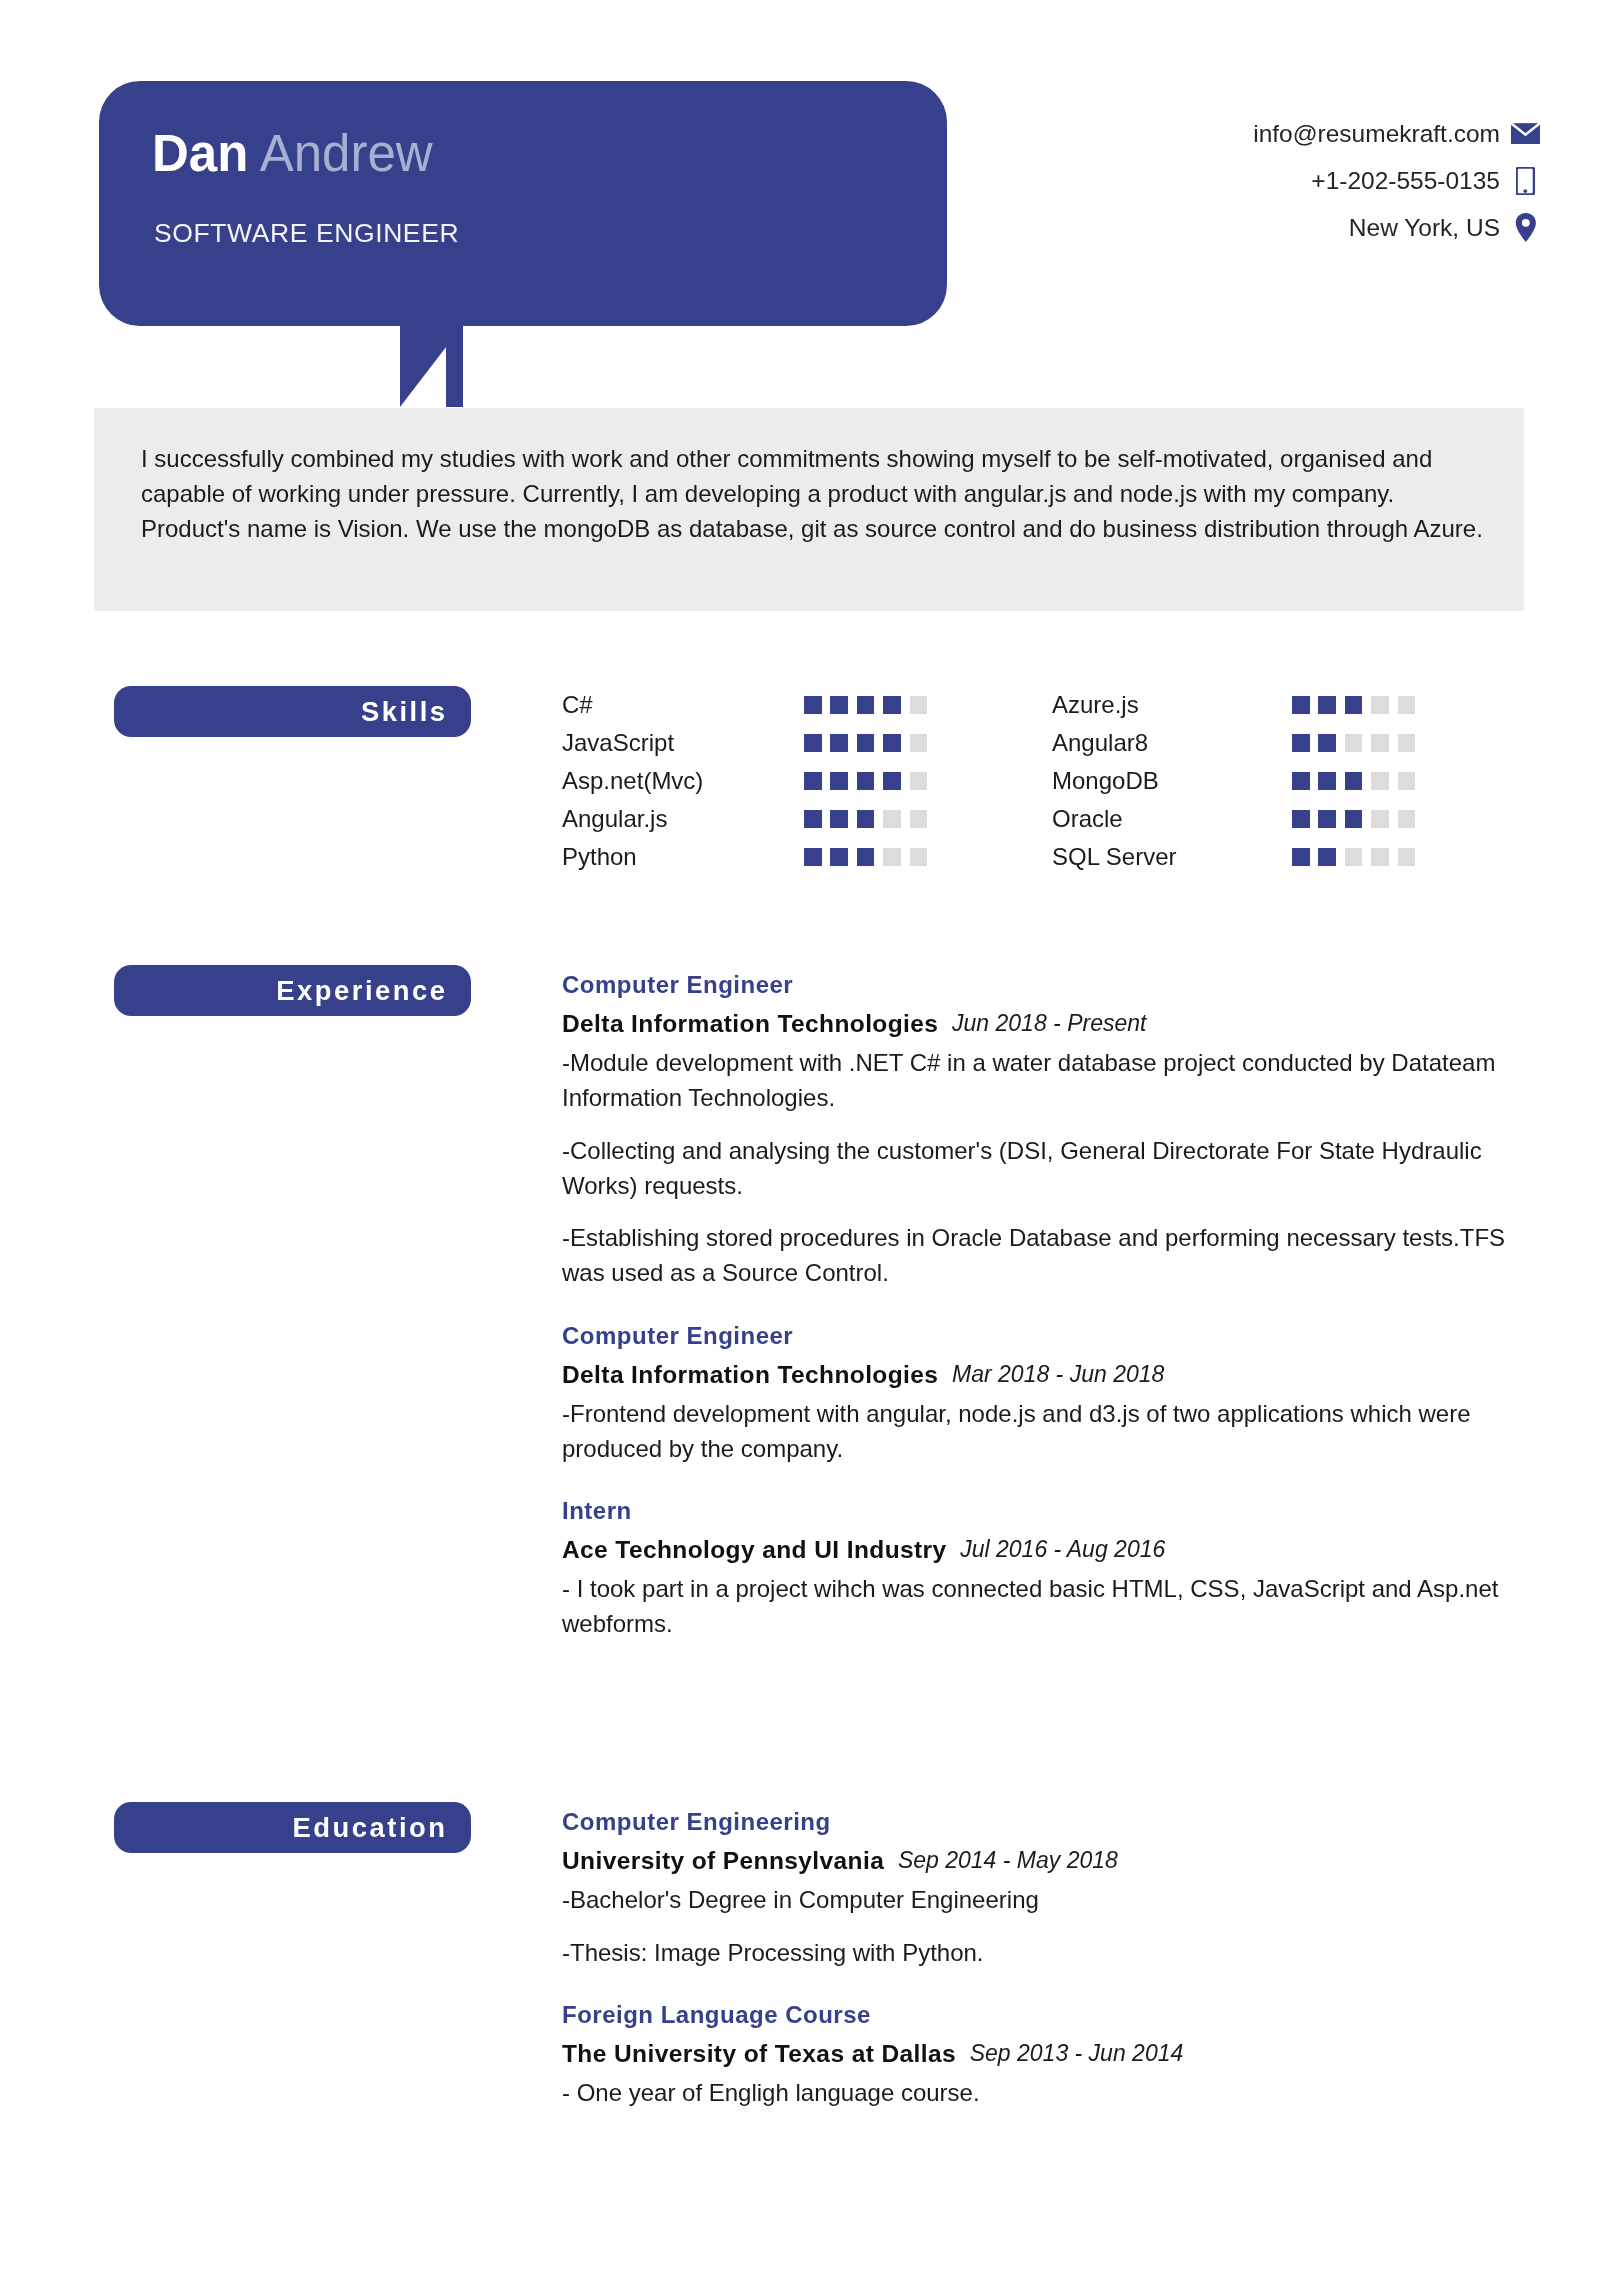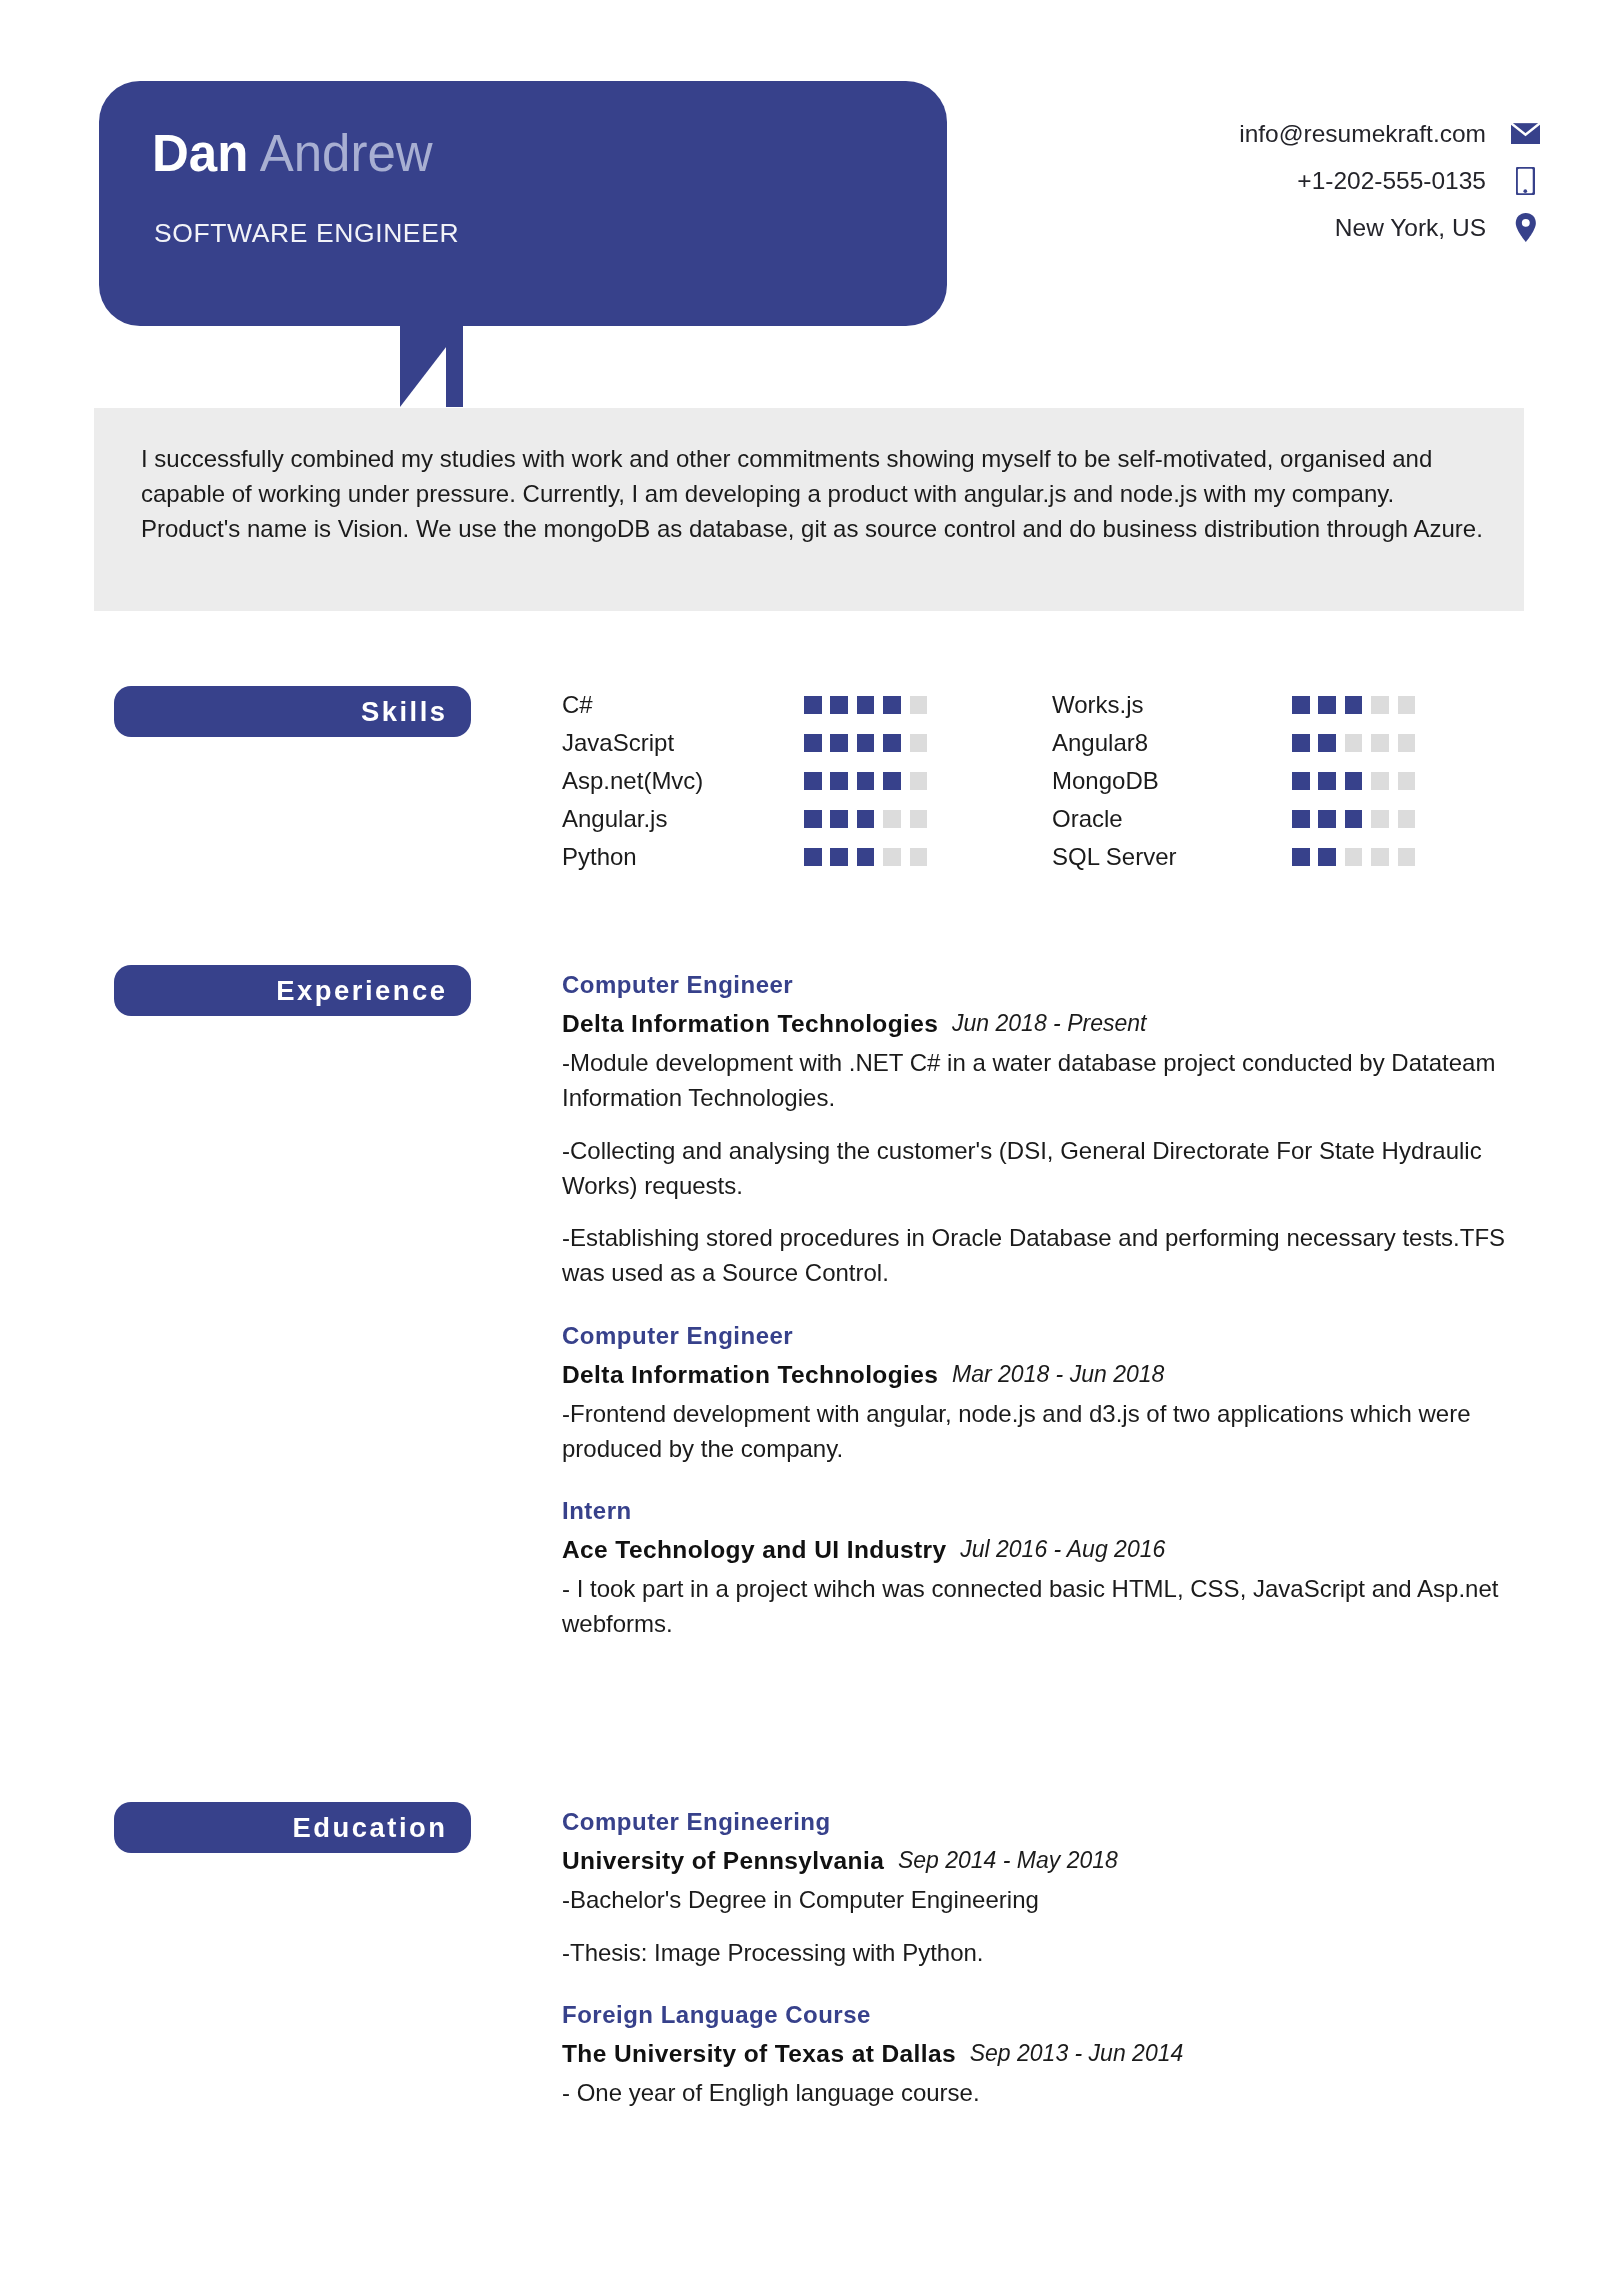--- a/index.html
+++ b/index.html
@@ -85,21 +85,21 @@
     position: absolute;
     right: 80px;
     top: 110px;
     width: 510px;
   }
   .contact-row {
     display: flex;
     align-items: center;
     justify-content: flex-end;
     height: 47px;
-    gap: 25px;
+    gap: 11px;
   }
   .contact-text {
     font-size: 24.5px;
     color: #24242a;
     white-space: nowrap;
   }
   .contact-icon {
     width: 29px;
     display: flex;
     align-items: center;
@@ -336,21 +336,21 @@
               <span class="sq on"></span>
               <span class="sq on"></span>
               <span class="sq on"></span>
               <span class="sq"></span>
               <span class="sq"></span>
             </span>
           </div>
         </div>
         <div class="skill-col skill-col-1">
           <div class="skill-row">
-            <span class="skill-name">Works.js</span>
+            <span class="skill-name">Azure.js</span>
             <span class="skill-dots">
               <span class="sq on"></span>
               <span class="sq on"></span>
               <span class="sq on"></span>
               <span class="sq"></span>
               <span class="sq"></span>
             </span>
           </div>
           <div class="skill-row">
             <span class="skill-name">Angular8</span>

